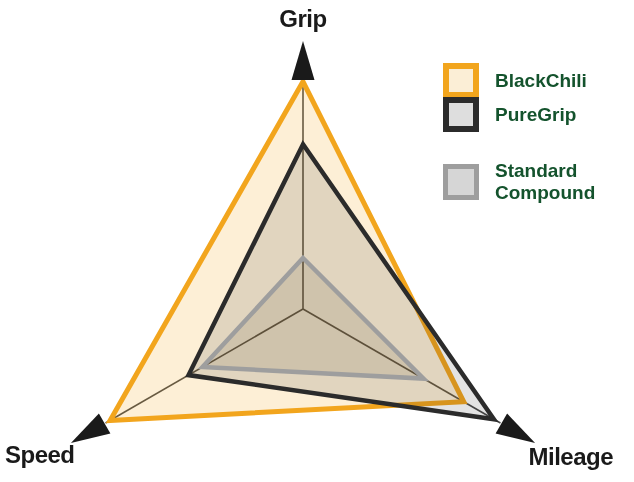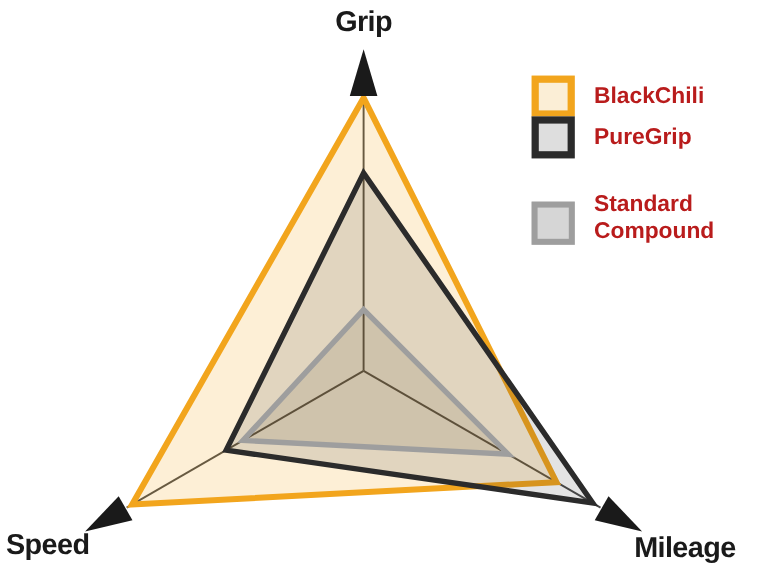--- a/index.html
+++ b/index.html
@@ -39,34 +39,34 @@
     width: 185px;
   }
   .legend-row {
     position: absolute;
     left: 0;
     display: flex;
     align-items: center;
   }
   .legend-row.r0 { top: 0; }
   .legend-row.r1 { top: 34px; }
-  .legend-row.r2 { top: 97px; align-items: flex-end; }
+  .legend-row.r2 { top: 97px; }
   .legend-swatch {
     width: 24px;
     height: 23px;
     border: 6px solid #000;
     flex: 0 0 auto;
   }
   .legend-row.r2 .legend-swatch { border-width: 5px; width: 26px; height: 26px; }
   .legend-label {
     margin-left: 16px;
     font-weight: bold;
     font-size: 19px;
     line-height: 22px;
-    color: #b91c1c;
+    color: #14532d;
     width: 112px;
   }
 </style>
 </head>
 <body>
 
 <div id="stage">
 
   <svg id="radar-svg" width="634" height="482" viewBox="0 0 634 482">
       <line x1="303" y1="309" x2="303" y2="81" stroke="#4A4A4A" stroke-width="1.6"></line>

